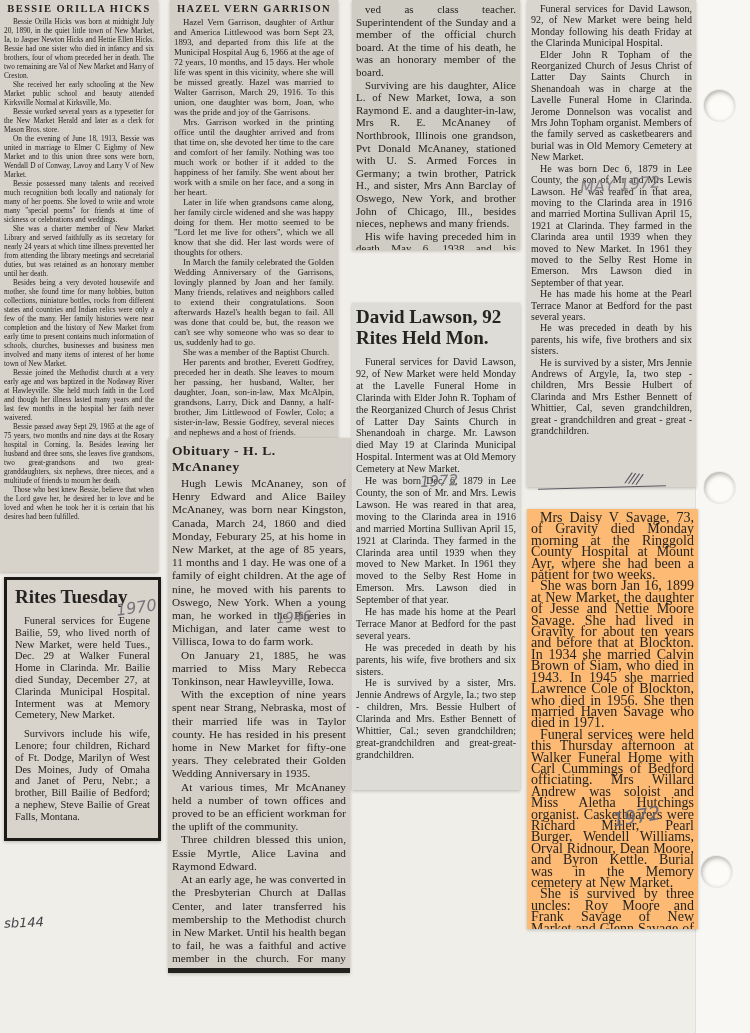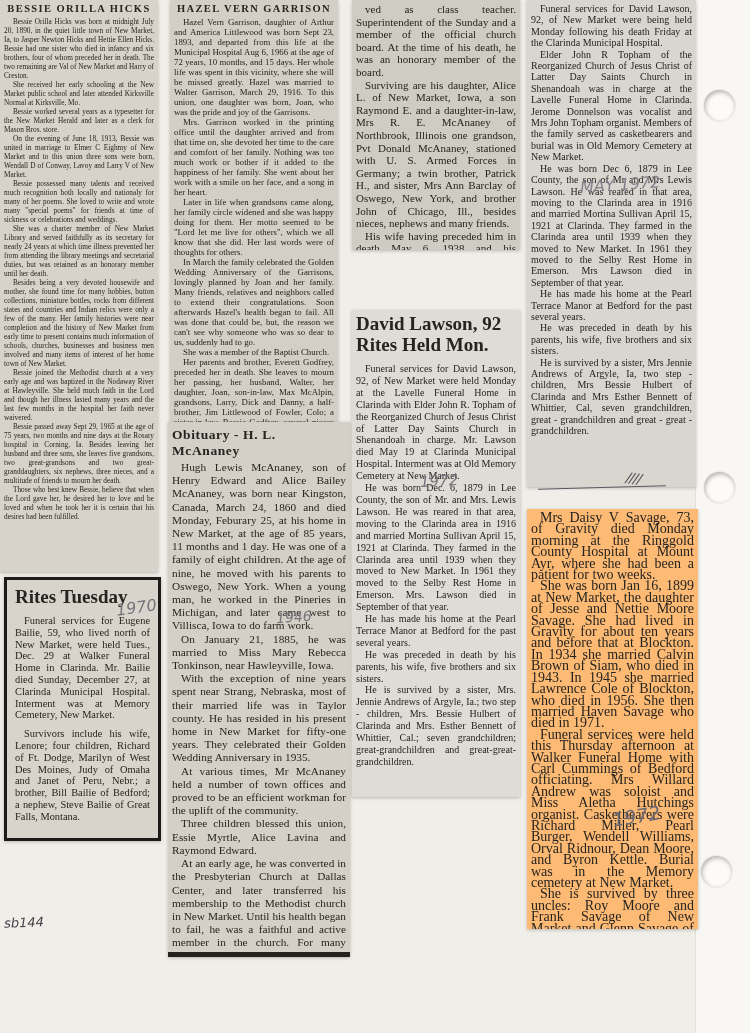--- a/index.html
+++ b/index.html
@@ -9,25 +9,25 @@
   .clip{position:absolute;background:#d6d2c9;color:#262420;text-align:justify;
         padding:3px 4px;box-shadow:0 1px 3px rgba(60,55,45,.30);overflow:hidden;box-sizing:border-box;}
   .para{margin:0;text-indent:9px;}
   
   .clip-hicks{left:0;top:0;width:158px;height:572px;font-size:7.3px;line-height:9px;background:#d7d3ca;}
   .clip-bailie{left:4px;top:577px;width:157px;height:264px;font-size:10.4px;line-height:11.8px;
                background:#d8d4cb;border:3px solid #1d1b18;padding:6px 8px;}
   .clip-bailie .para + .para{margin-top:7px;}
   
   .clip-garrison{left:170px;top:0;width:168px;height:438px;font-size:8.8px;line-height:10px;background:#d3cfc6;}
-  .clip-mcananey{left:168px;top:422px;width:182px;height:535px;font-size:11.3px;line-height:13.2px;
+  .clip-mcananey{left:168px;top:438px;width:182px;height:535px;font-size:11.3px;line-height:13.2px;
                  background:#d4d0c7;border-bottom:5px solid #24221e;}
   
   .clip-mccont{left:352px;top:0;width:168px;height:250px;font-size:11px;line-height:12.6px;background:#cfccc4;}
-  .clip-lawson3{left:352px;top:303px;width:168px;height:487px;font-size:10px;line-height:11.9px;background:#dedcd6;margin-top:7px;}
+  .clip-lawson3{left:352px;top:303px;width:168px;height:487px;font-size:10px;line-height:11.9px;background:#dedcd6;}
   
   .clip-lawson4{left:527px;top:0;width:169px;height:487px;font-size:10px;line-height:11.4px;background:#d9d6cf;}
   .clip-savage{left:527px;top:509px;width:171px;height:420px;font-size:14px;line-height:11.4px;background:#fdba74;}
   
   .head-caps{font-weight:bold;font-size:10.5px;line-height:12px;text-align:center;letter-spacing:1.4px;
              margin:0 0 2px;text-indent:0;}
   .head-big{font-weight:bold;font-size:19px;line-height:21px;text-align:left;margin:0 0 8px;text-indent:0;}
   .head-med{font-weight:bold;font-size:13.5px;line-height:16px;text-align:left;letter-spacing:.6px;margin:2px 0 2px;text-indent:0;}
   .head-big span,.head-caps span{display:block;}
   
@@ -52,21 +52,21 @@
 <body>
 
 <div class="page">
 
   <div class="margin-strip"></div>
 
   <article class="clip clip-hicks">
     <h2 class="head-caps">BESSIE ORILLA HICKS</h2>
     <div class="body">
         <p class="para">Bessie Orilla Hicks was born at midnight July 20, 1890, in the quiet little town of New Market, Ia, to Jasper Newton Hicks and Hettie Ellen Hicks. Bessie had one sister who died in infancy and six brothers, four of whom preceded her in death. The two remaining are Val of New Market and Harry of Creston.</p>
-        <p class="para">She received her early schooling at the New Market public school and later attended Kirksville Normal at Kirksville, Mo.</p>
+        <p class="para">She received her early schooling at the New Market public school and beauty attended Kirksville Normal at Kirksville, Mo.</p>
         <p class="para">Bessie worked several years as a typesetter for the New Market Herald and later as a clerk for Mason Bros. store.</p>
         <p class="para">On the evening of June 18, 1913, Bessie was united in marriage to Elmer C Eighmy of New Market and to this union three sons were born, Wendall D of Conway, Lavoy and Larry V of New Market.</p>
         <p class="para">Bessie possessed many talents and received much recognition both locally and nationaly for many of her poems. She loved to write and wrote many "special poems" for friends at time of sickness or celebrations and weddings.</p>
         <p class="para">She was a charter member of New Market Library and served faithfully as its secretary for nearly 24 years at which time illness prevented her from attending the library meetings and secretarial duties, but was retained as an honorary member until her death.</p>
         <p class="para">Besides being a very devoted housewife and mother, she found time for many hobbies, button collections, miniature bottles, rocks from different states and countries and Indian relics were only a few of the many. Her family histories were near completion and the history of New Market from early time to present contains much information of schools, churches, businesses and business men involved and many items of interest of her home town of New Market.</p>
         <p class="para">Bessie joined the Methodist church at a very early age and was baptized in the Nodaway River at Hawleyville. She held much faith in the Lord and though her illness lasted many years and the last few months in the hospital her faith never waivered.</p>
         <p class="para">Bessie passed away Sept 29, 1965 at the age of 75 years, two months and nine days at the Rosary hospital in Corning, Ia. Besides leaving her husband and three sons, she leaves five grandsons, two great-grandsons and two great-granddaughters, six nephews, three nieces, and a multitude of friends to mourn her death.</p>
         <p class="para">Those who best knew Bessie, believe that when the Lord gave her, he desired her to love and be loved and when he took her it is certain that his desires had been fulfilled.</p>
       </div>
   </article>

